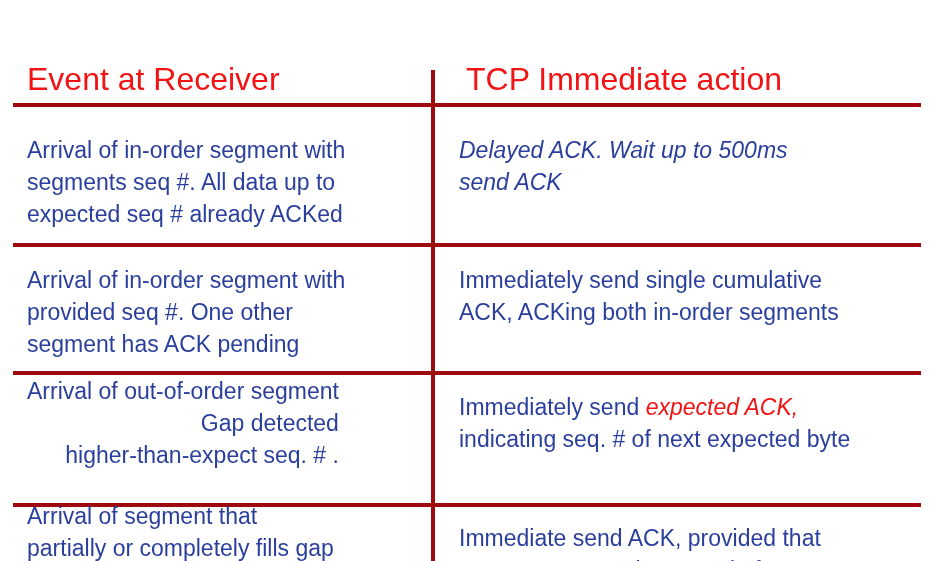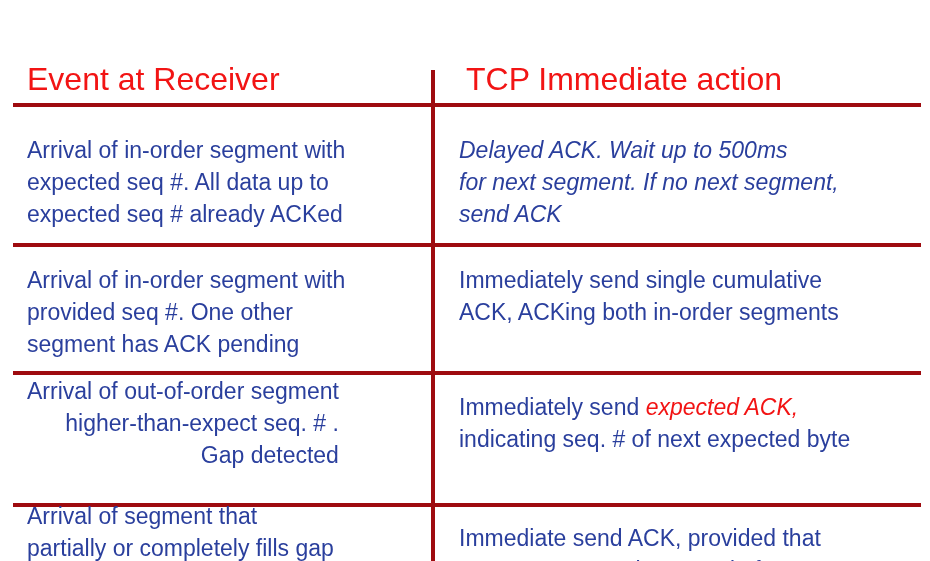--- a/index.html
+++ b/index.html
@@ -65,41 +65,40 @@
   <div class="hline" style="top:63px"></div>
   <div class="hline" style="top:203px"></div>
   <div class="hline" style="top:331px"></div>
   <div class="hline" style="top:463px"></div>
 
   <div class="vline"></div>
 
   <div id="rows">
       <div class="cell event" style="top: 94px;">
         <div class="line"><span>Arrival of in-order segment with</span></div>
-        <div class="line"><span>expected seq #. All data up to</span></div>
+        <div class="line"><span>segments seq #. All data up to</span></div>
         <div class="line"><span>expected seq # already ACKed</span></div>
       </div>
       <div class="cell action" style="top: 94px; font-style: italic;">
         <div class="line"><span>Delayed ACK. Wait up to 500ms</span></div>
-        <div class="line"><span>for next segment. If no next segment,</span></div>
         <div class="line"><span>send ACK</span></div>
       </div>
       <div class="cell event" style="top: 224px;">
         <div class="line"><span>Arrival of in-order segment with</span></div>
         <div class="line"><span>provided seq #. One other</span></div>
         <div class="line"><span>segment has ACK pending</span></div>
       </div>
       <div class="cell action" style="top: 224px;">
         <div class="line"><span>Immediately send single cumulative</span></div>
         <div class="line"><span>ACK, ACKing both in-order segments</span></div>
       </div>
       <div class="cell event" style="top: 335px; text-align: right;">
         <div class="line"><span>Arrival of out-of-order segment</span></div>
+        <div class="line"><span>Gap detected</span></div>
         <div class="line"><span>higher-than-expect seq. # .</span></div>
-        <div class="line"><span>Gap detected</span></div>
       </div>
       <div class="cell action" style="top: 351px;">
         <div class="line"><span>Immediately send </span><span class="em">expected ACK,</span></div>
         <div class="line"><span>indicating seq. # of next expected byte</span></div>
       </div>
       <div class="cell event" style="top: 460px;">
         <div class="line"><span>Arrival of segment that</span></div>
         <div class="line"><span>partially or completely fills gap</span></div>
       </div>
       <div class="cell action" style="top: 482px;">

